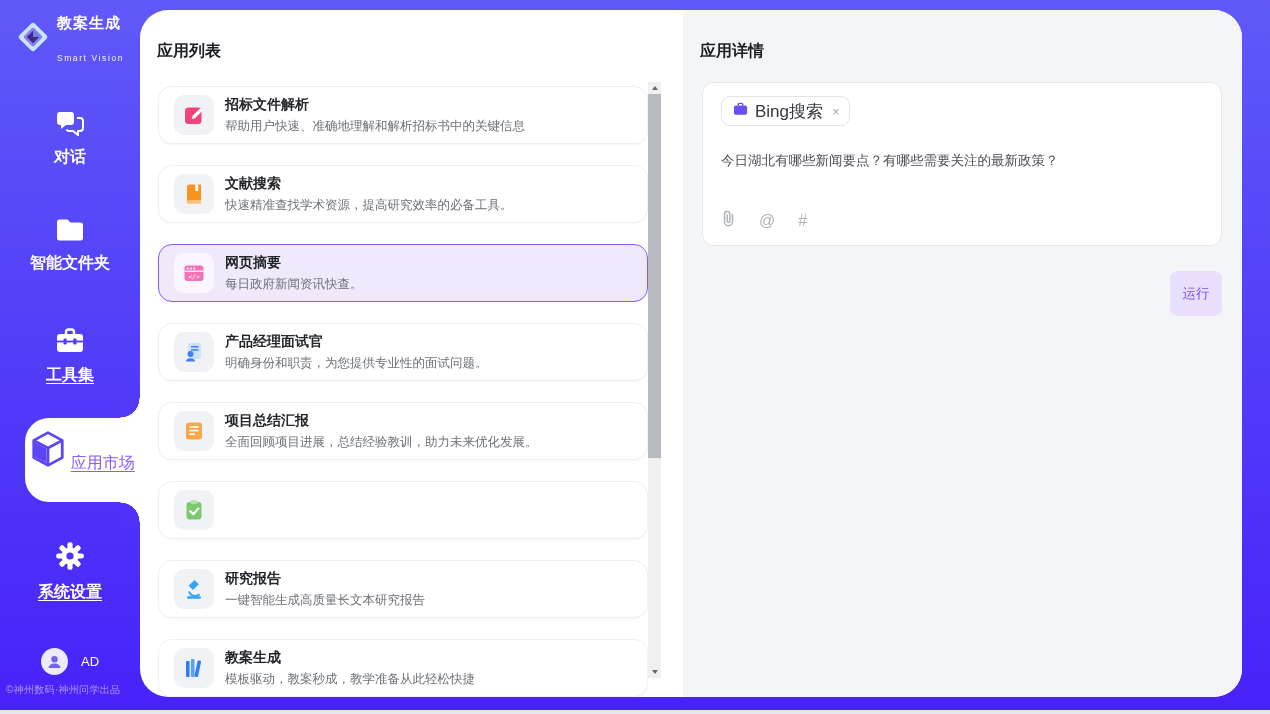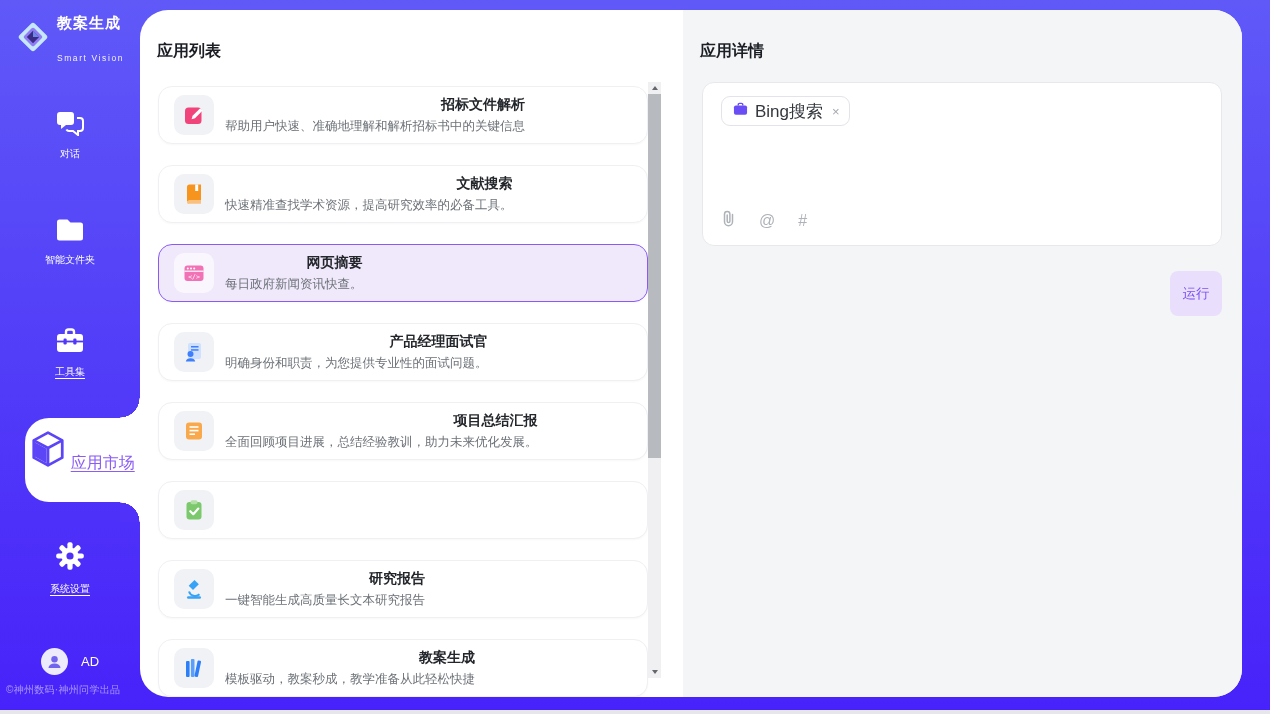--- a/index.html
+++ b/index.html
@@ -13,21 +13,21 @@
   
   .app-frame { position:absolute; left:0; top:0; width:1270px; height:710px;
     background:linear-gradient(180deg,#6059F8 0%, #5340F8 45%, #4822FA 100%); }
 
   
   .sidebar { position:absolute; left:0; top:0; width:140px; height:710px; color:#fff; }
   .logo { position:absolute; top:14px; left:0; width:140px; display:flex; align-items:center; justify-content:center; gap:7px; }
   .logo-text .cn { font-size:15px; font-weight:bold; letter-spacing:1px; }
   .logo-text .en { font-size:8.5px; letter-spacing:1.6px; opacity:.92; margin-top:20px; }
   .nav-item { position:absolute; left:0; width:140px; text-align:center; cursor:pointer; }
-  .nav-item .nav-label { display:block; font-size:10px; margin-top:7px; color:#fff; }
+  .nav-item .nav-label { display:block; font-size:16px; margin-top:7px; color:#fff;font-weight:bold; }
   .nav-label.u { text-decoration:underline; text-underline-offset:3px; }
   .nav-chat { top:110px; } .nav-folder { top:218px; } .nav-tools { top:327px; } .nav-settings { top:541px; }
 
   
   .nav-active-bubble { position:absolute; left:25px; top:418px; width:115px; height:84px;
     background:#fff; border-radius:24px 0 0 24px; text-align:center; padding-top:12px; cursor:pointer; }
   .nav-active-bubble::before { content:""; position:absolute; right:0; top:-20px; width:20px; height:20px;
     background:radial-gradient(circle 20px at 0 0, #533AF9 0, #533AF9 19.4px, #fff 19.6px); }
   .nav-active-bubble::after { content:""; position:absolute; right:0; bottom:-20px; width:20px; height:20px;
     background:radial-gradient(circle 20px at 0 100%, #4F31F9 0, #4F31F9 19.4px, #fff 19.6px); }
@@ -45,21 +45,21 @@
   .panel-title { font-size:16px; font-weight:bold; color:#1B1E24; }
   .list-title { position:absolute; left:17px; top:31px; }
 
   .cards { position:absolute; left:18px; top:76px; width:490px; }
   .card { display:flex; align-items:center; height:58px; margin-bottom:21px; padding-left:15px;
     background:#fff; border:1px solid #F0F0F3; border-radius:14px; box-shadow:0 1px 2px rgba(20,20,40,.03); cursor:pointer; }
   .card.selected { background:#F0E9FC; border-color:#8A5AF5; }
   .icon-box { width:40px; height:40px; border-radius:10px; background:#F1F2F5; display:flex; align-items:center; justify-content:center; flex:none; }
   .card.selected .icon-box { background:#FAF6FE; }
   .card-text { margin-left:11px; min-width:0; }
-  .card-title { font-size:14px; font-weight:bold; color:#23262B;text-align:right; }
+  .card-title { font-size:14px; font-weight:bold; color:#23262B; }
   .card-desc { font-size:12.5px; color:#6C7177; margin-top:4px; white-space:nowrap; }
 
   
   .scrollbar { position:absolute; left:508px; top:72px; width:13px; height:596px; background:#F0F0F2; }
   .sb-btn { position:absolute; left:0; width:13px; height:12px; display:flex; align-items:center; justify-content:center; cursor:pointer; }
   .sb-up { top:0; } .sb-down { bottom:0; }
   .tri-up { width:0; height:0; border-left:3.5px solid transparent; border-right:3.5px solid transparent; border-bottom:4.5px solid #63666C; }
   .tri-down { width:0; height:0; border-left:3.5px solid transparent; border-right:3.5px solid transparent; border-top:4.5px solid #63666C; }
   .sb-thumb { position:absolute; left:0; top:12px; width:13px; height:364px; background:#B7BABF; cursor:pointer; }
 
@@ -318,20 +318,21 @@
         <span>
           <svg width="15" height="14" viewBox="0 0 16 14">
             <path d="M5.6 3.2 V2.3 A1.3 1.3 0 0 1 6.9 1 h2.2 a1.3 1.3 0 0 1 1.3 1.3 v.9" fill="none" stroke="#6A4DF5" stroke-width="1.5"></path>
             <rect x="1" y="3.2" width="14" height="9.8" rx="2" fill="#6A4DF5"></rect>
           </svg>
         </span>
         <span class="tag-label">Bing搜索</span>
         <span class="tag-close">×</span>
       </span>
 
+      <div class="query">今日湖北有哪些新闻要点？有哪些需要关注的最新政策？</div>
 
       <div class="composer-icons">
         <span>
           <svg width="15" height="18" viewBox="0 0 15 18">
             <path d="M11.5 4.5 v7.2 a4 4 0 0 1-8 0 V4.2 a2.7 2.7 0 0 1 5.4 0 v7 a1.35 1.35 0 0 1-2.7 0 V5" fill="none" stroke="#AEB2B9" stroke-width="1.5" stroke-linecap="round"></path>
           </svg>
         </span>
         <span class="glyph">@</span>
         <span class="glyph">#</span>
       </div>

